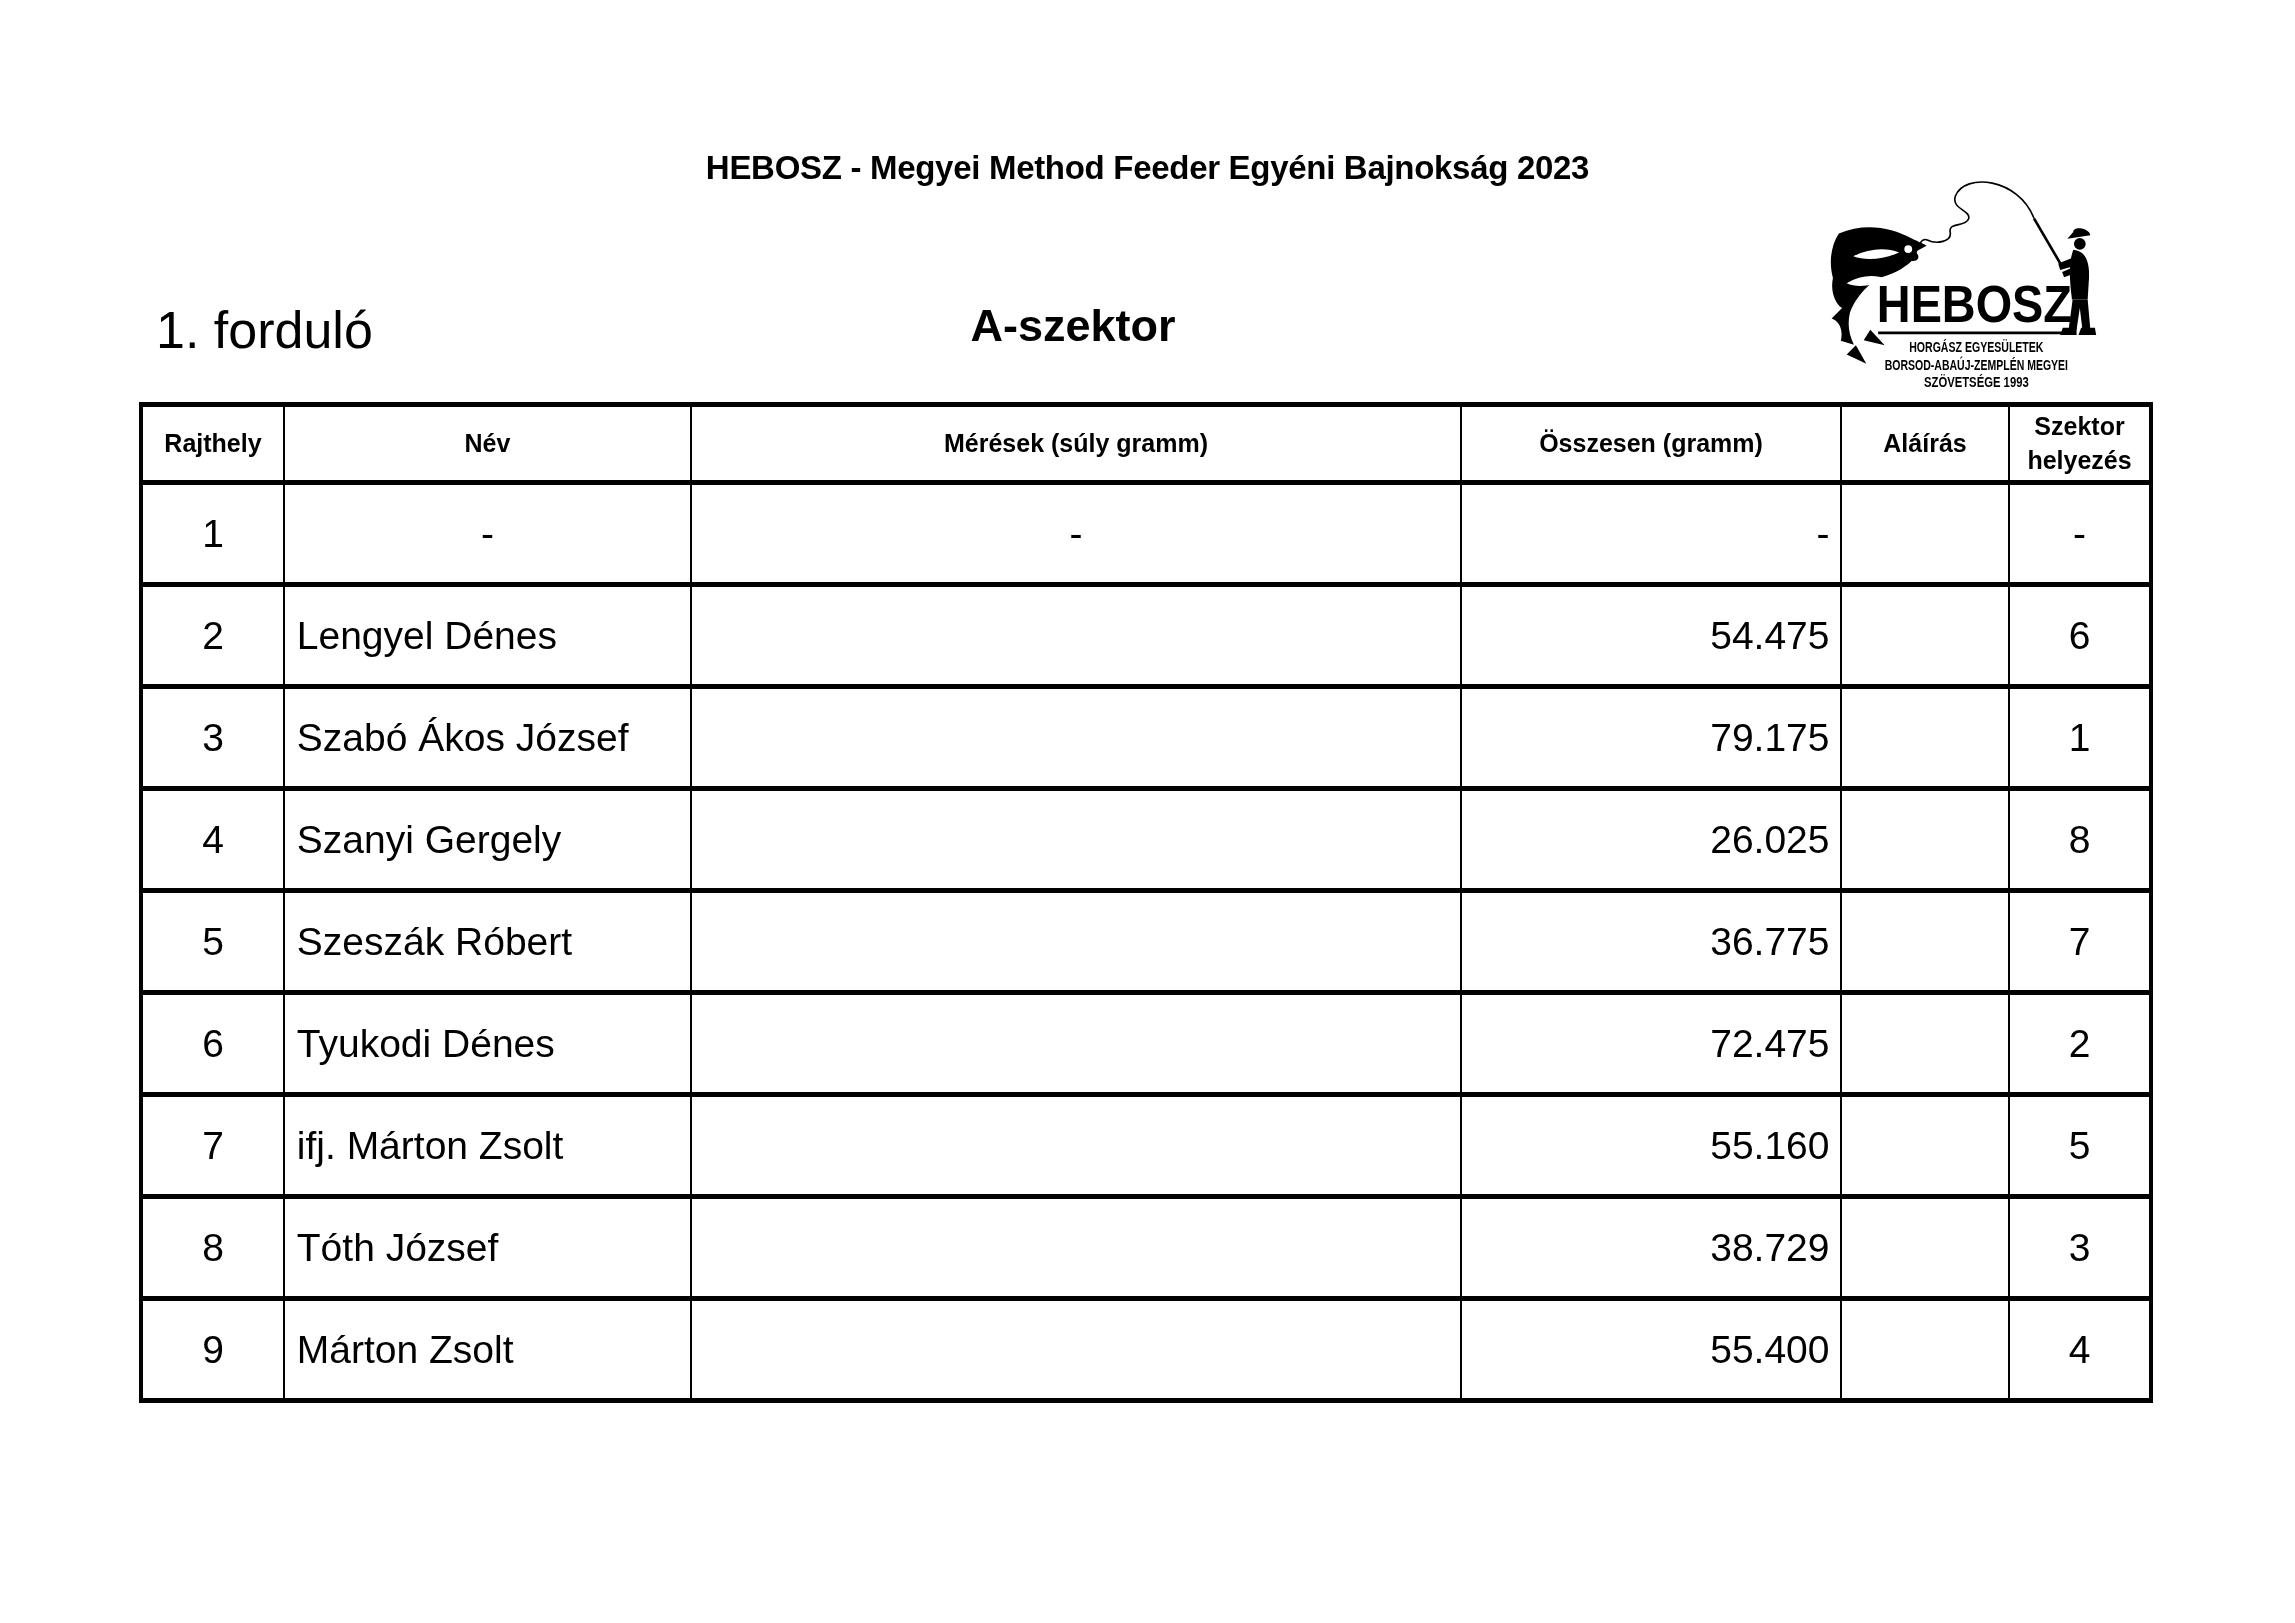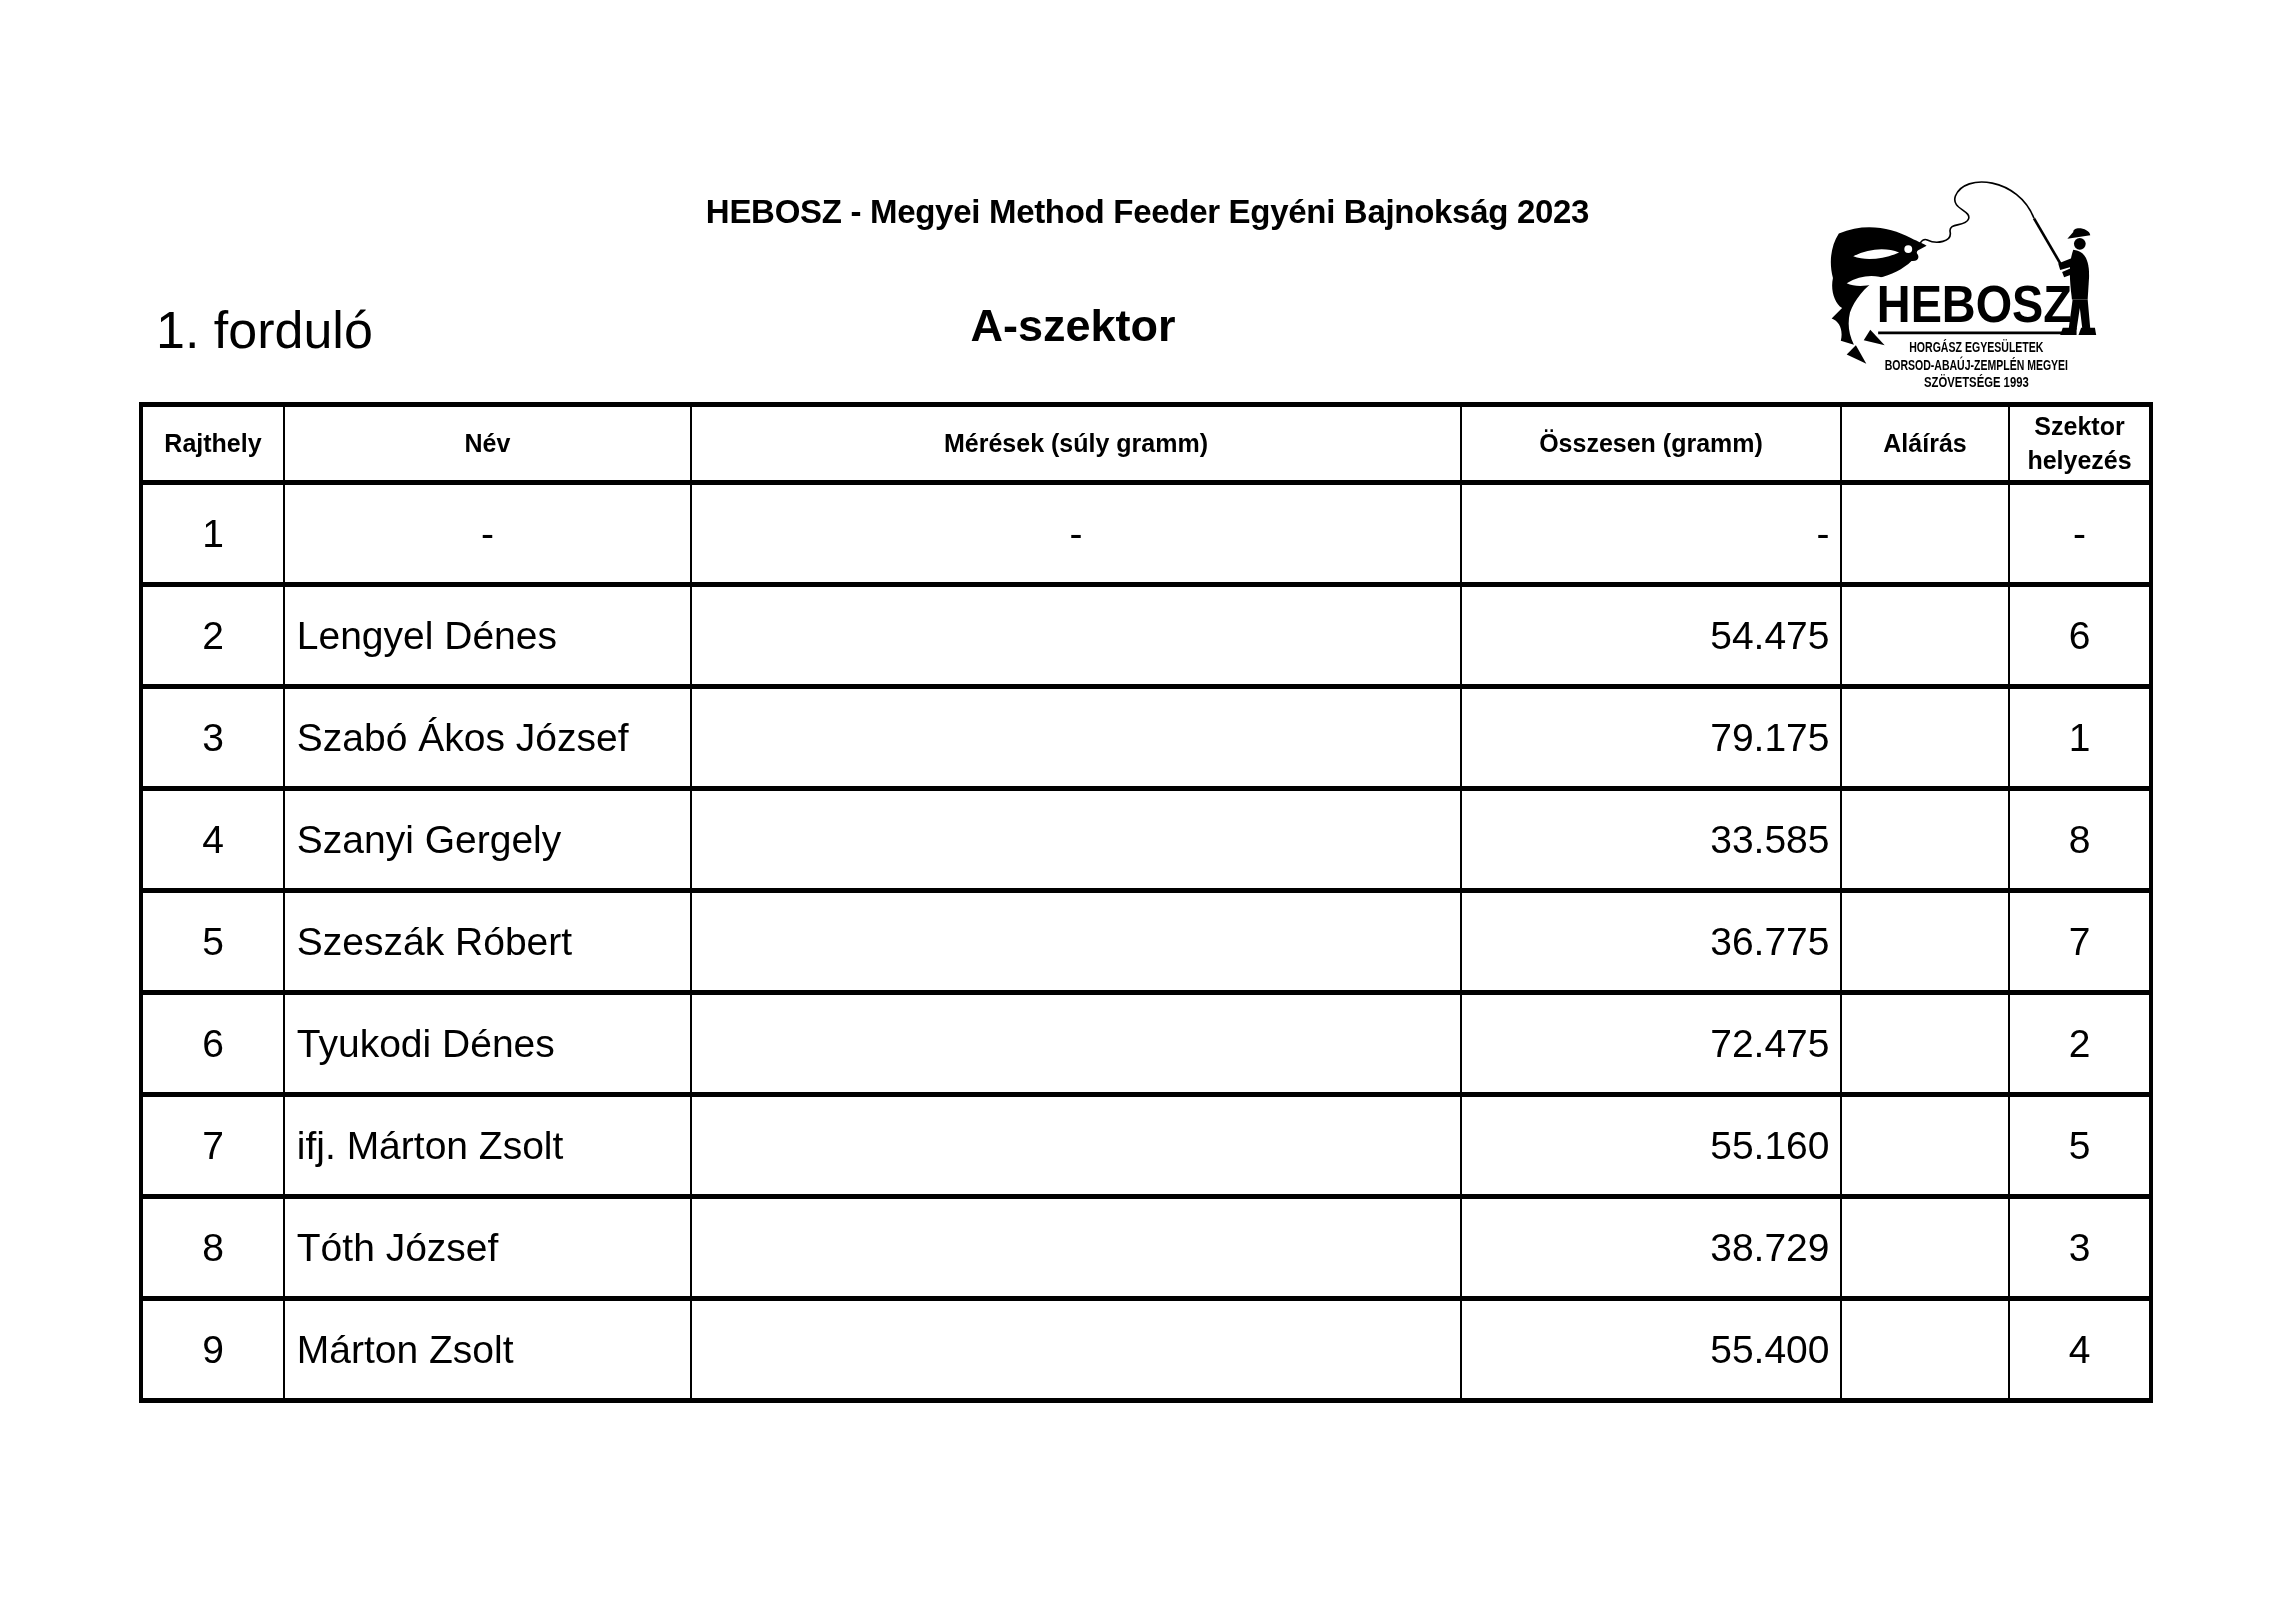--- a/index.html
+++ b/index.html
@@ -18,21 +18,20 @@
   }
   .doc-title {
     position: absolute;
     top: 149px;
     left: 0;
     width: 2295px;
     text-align: center;
     font-size: 33px;
     font-weight: bold;
     letter-spacing: -0.3px;
-    margin-top: 44px;
   }
   .doc-subtitle {
     position: absolute;
     top: 203px;
     left: 0;
     width: 2295px;
     text-align: center;
     font-size: 33px;
     font-weight: bold;
   }
@@ -230,21 +229,21 @@
     <td class="col-meresek"></td>
     <td class="col-osszesen">79.175</td>
     <td class="col-alairas"></td>
     <td class="col-szektor">1</td>
   </tr>
 
   <tr>
     <td class="col-rajthely">4</td>
     <td class="col-nev">Szanyi Gergely</td>
     <td class="col-meresek"></td>
-    <td class="col-osszesen">33.585</td>
+    <td class="col-osszesen">26.025</td>
     <td class="col-alairas"></td>
     <td class="col-szektor">8</td>
   </tr>
 
   <tr>
     <td class="col-rajthely">5</td>
     <td class="col-nev">Szeszák Róbert</td>
     <td class="col-meresek"></td>
     <td class="col-osszesen">36.775</td>
     <td class="col-alairas"></td>

